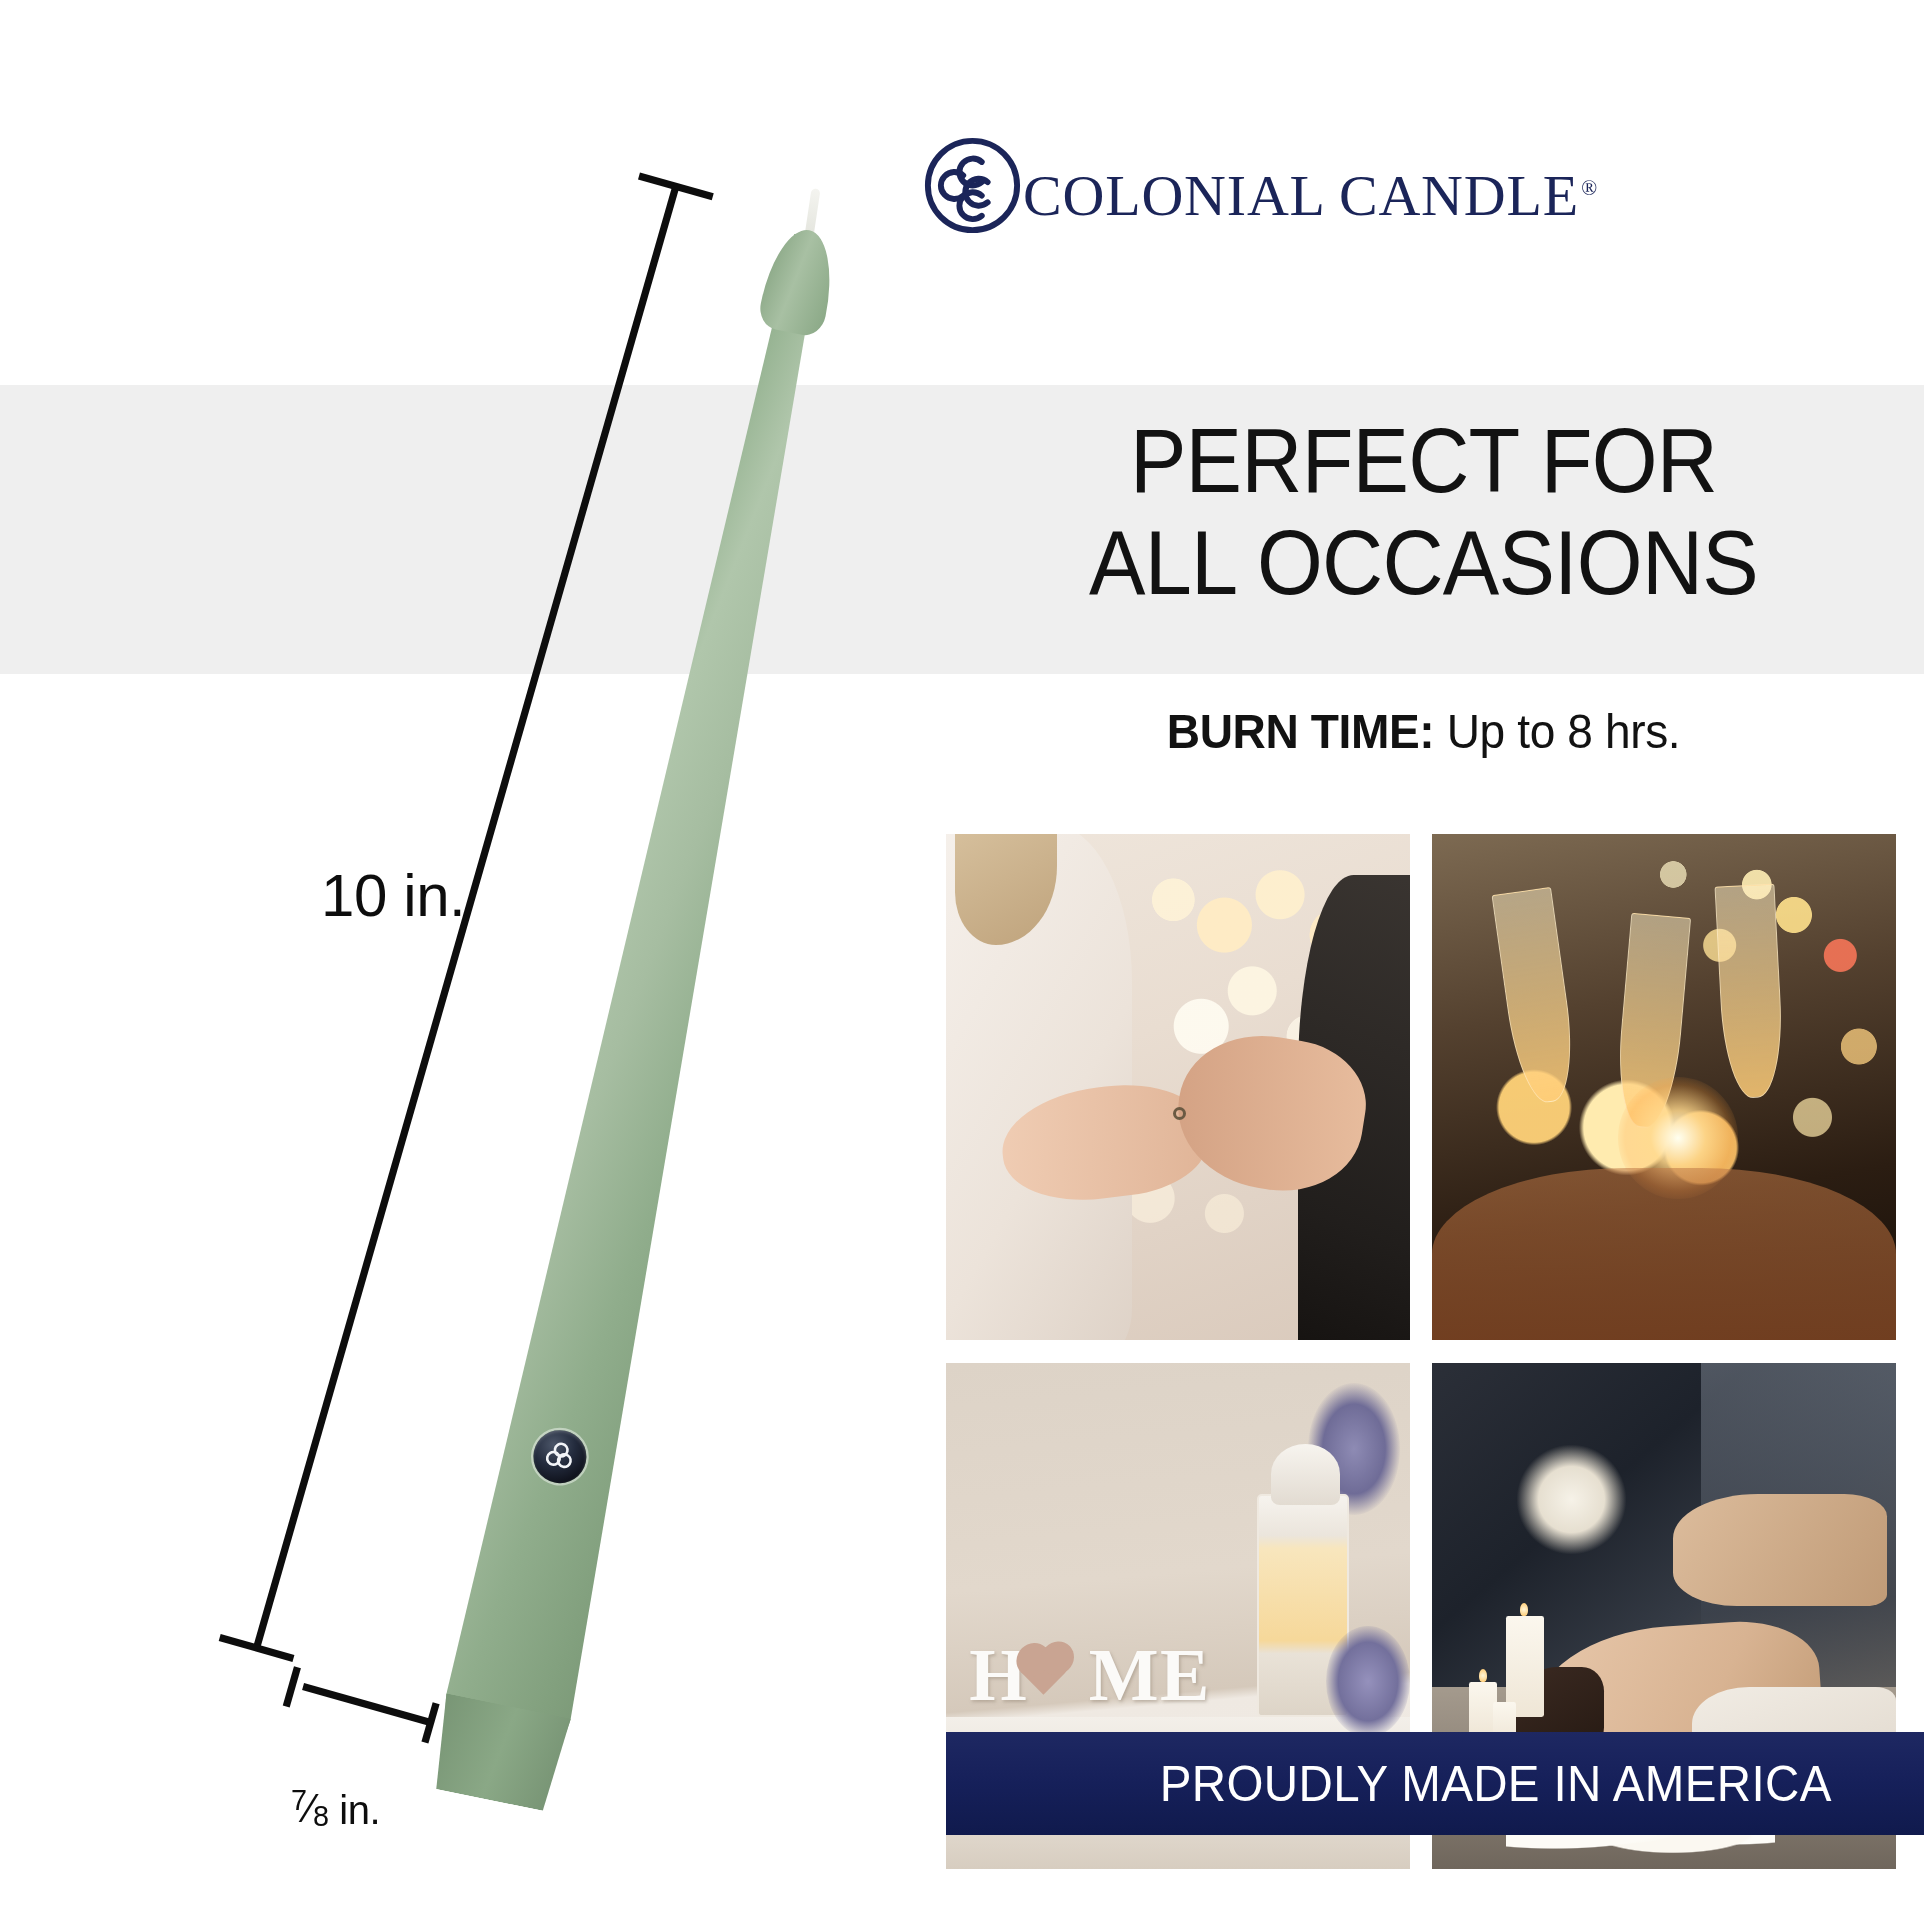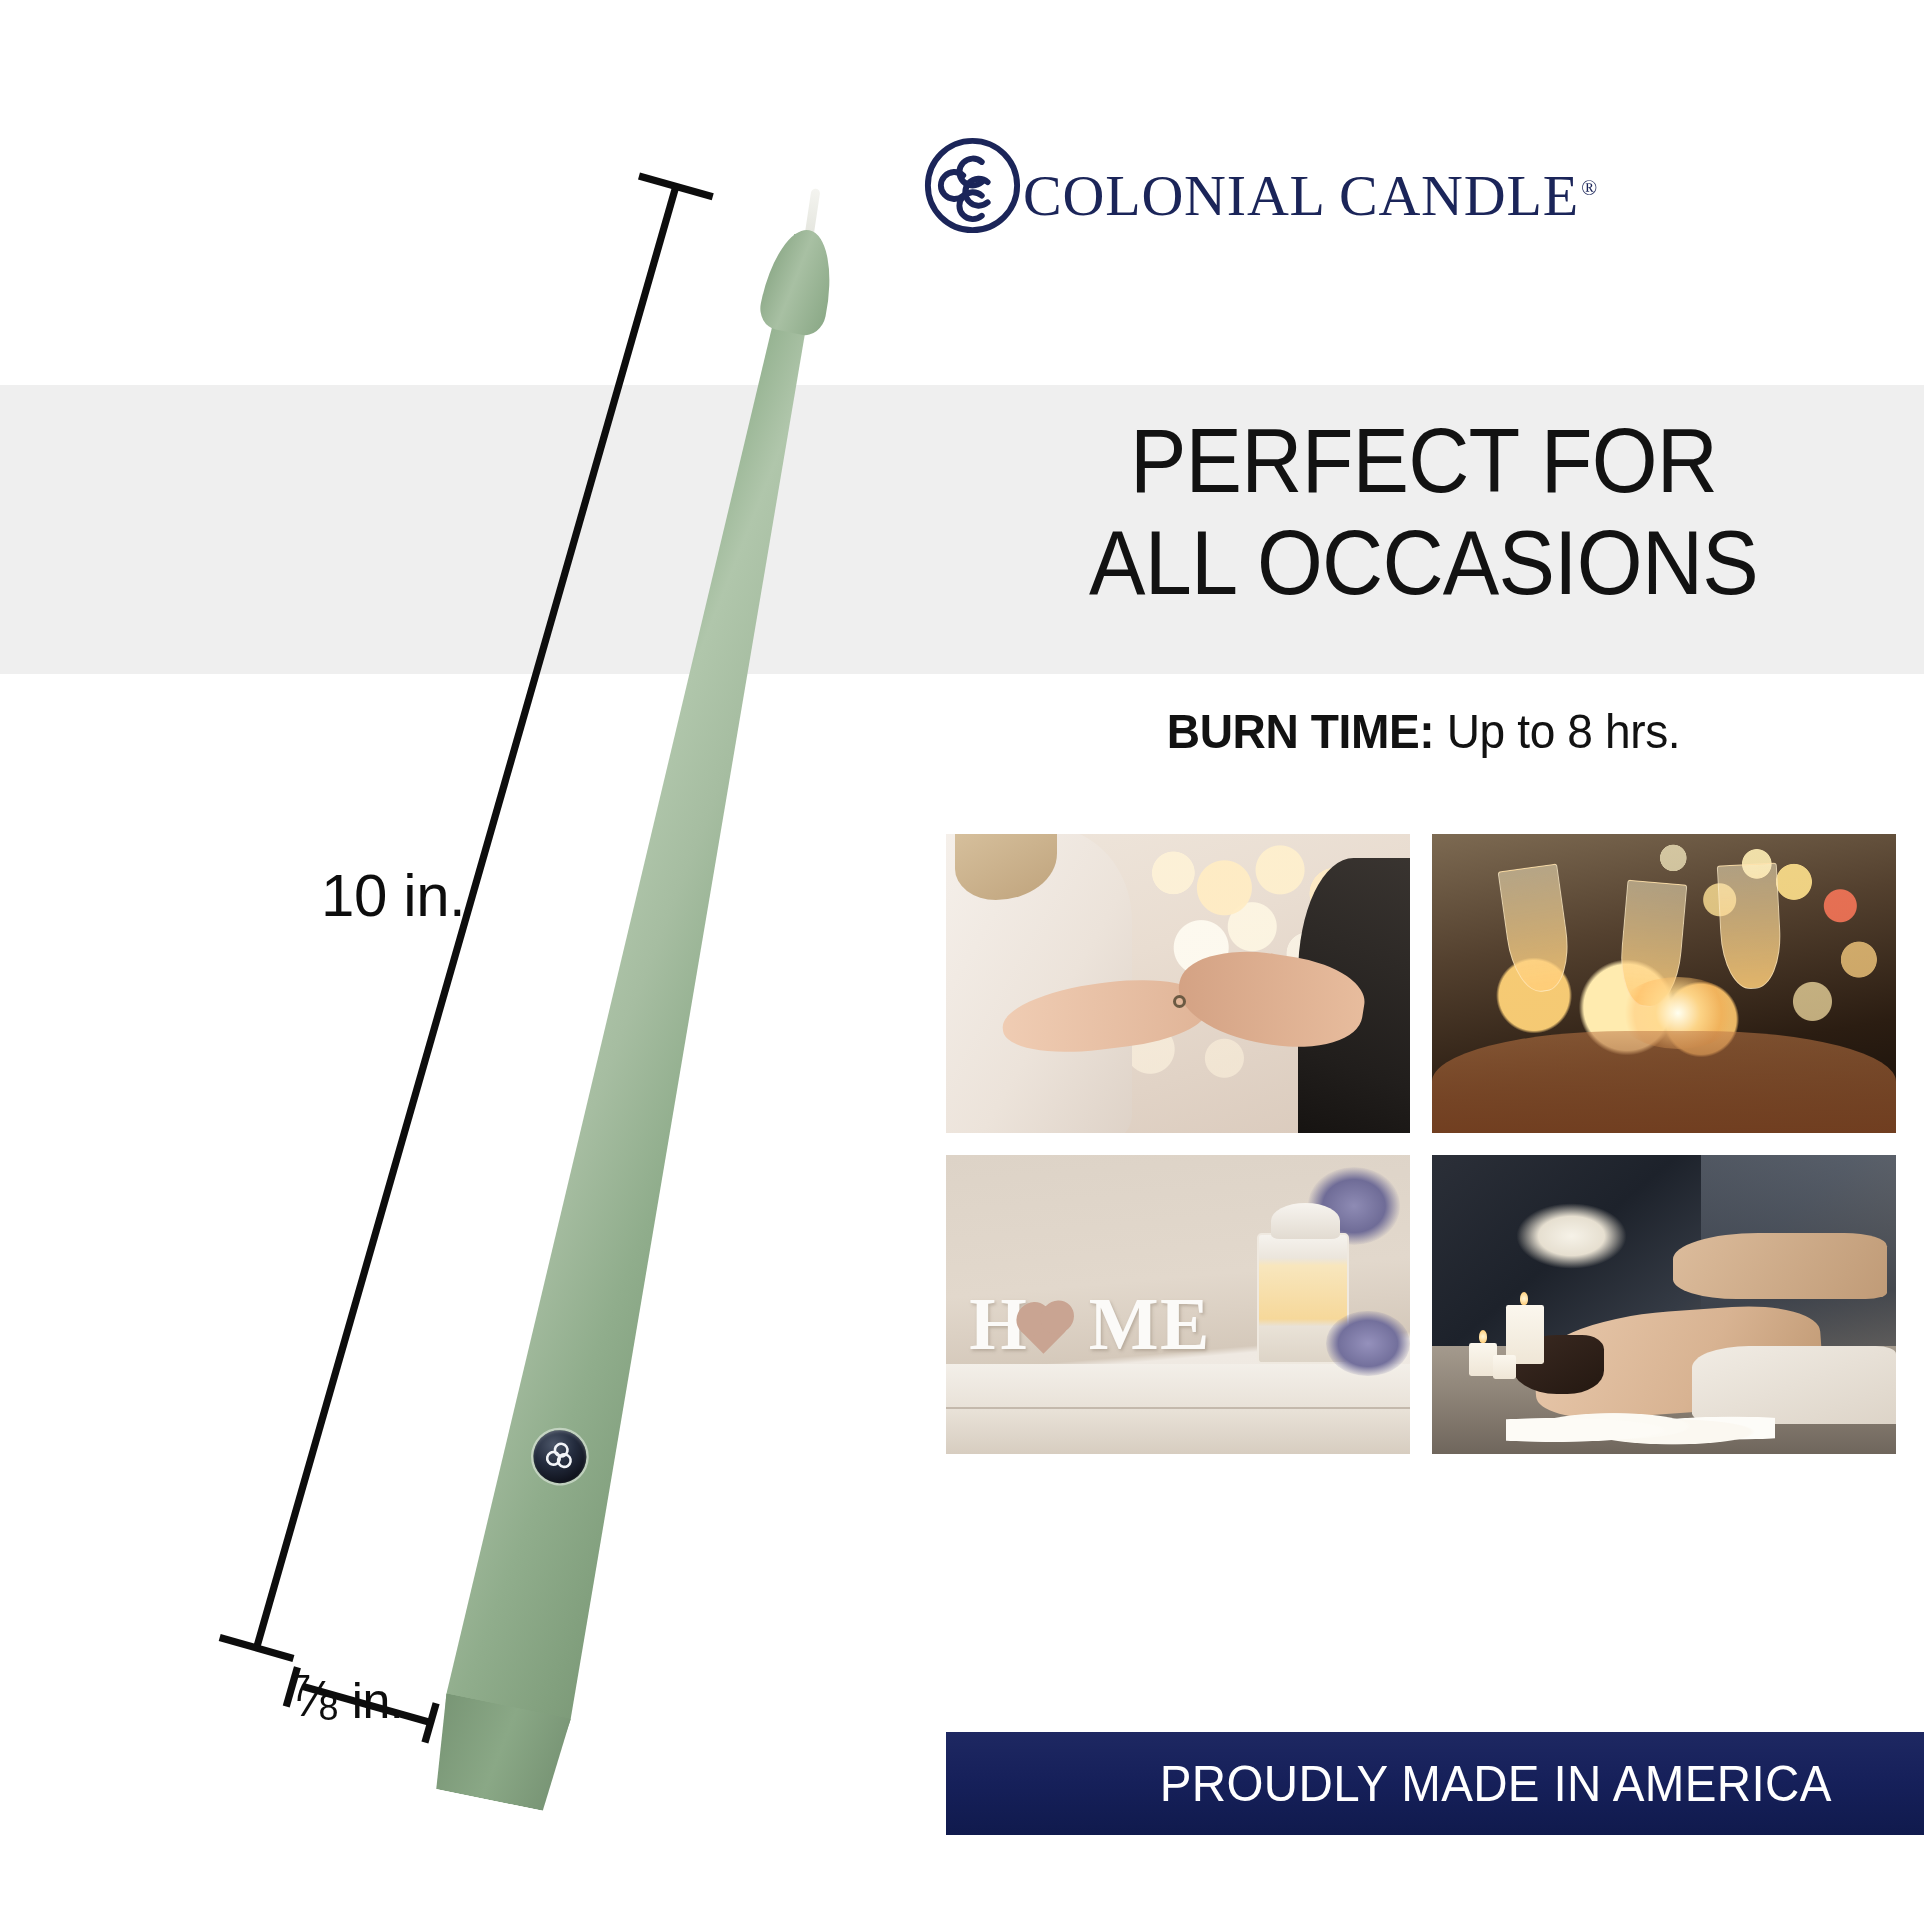--- a/index.html
+++ b/index.html
@@ -71,21 +71,21 @@
 
   
   .dim-svg{ position:absolute; left:0; top:0; width:922px; height:1925px; }
   .dim-label{
     position:absolute;
     font-family:"Liberation Sans", sans-serif;
     color:#0d0d0d; font-weight:400; letter-spacing:-0.4px;
     white-space:nowrap;
   }
   .dim-length{ left:321px; top:861px; font-size:60px; }
-  .dim-width { left:291px; top:1670px; font-size:50px; }
+  .dim-width { left:291px; top:1786px; font-size:40px; }
   .frac{ display:inline-block; position:relative; top:-1.6px; }
   .frac sup{ font-size:0.72em; vertical-align:0.42em; }
   .frac sub{ font-size:0.72em; vertical-align:-0.12em; }
   .frac .slash{ font-size:1.0em; }
 
   
   .right-panel{ position:absolute; left:922px; top:0; width:1003px; height:1925px; }
 
   .logo-block{
     position:absolute; left:0; top:135px; width:1003px;
@@ -127,21 +127,21 @@
     white-space:nowrap;
     transform:scaleX(0.96);
     transform-origin:center;
   }
   .burn-time .bt-label{ font-weight:700; }
   .burn-time .bt-value{ font-weight:400; }
 
   
   .photo-grid{
     position:absolute; left:24px; top:834px;
-    width:950px; height:620px;
+    width:950px; height:1035px;
     display:grid;
     grid-template-columns:1fr 1fr;
     grid-template-rows:1fr 1fr;
     gap:22.5px;
   }
   .photo{ position:relative; overflow:hidden; background:#ddd; }
 
   
   .ph-wedding{
     background:

